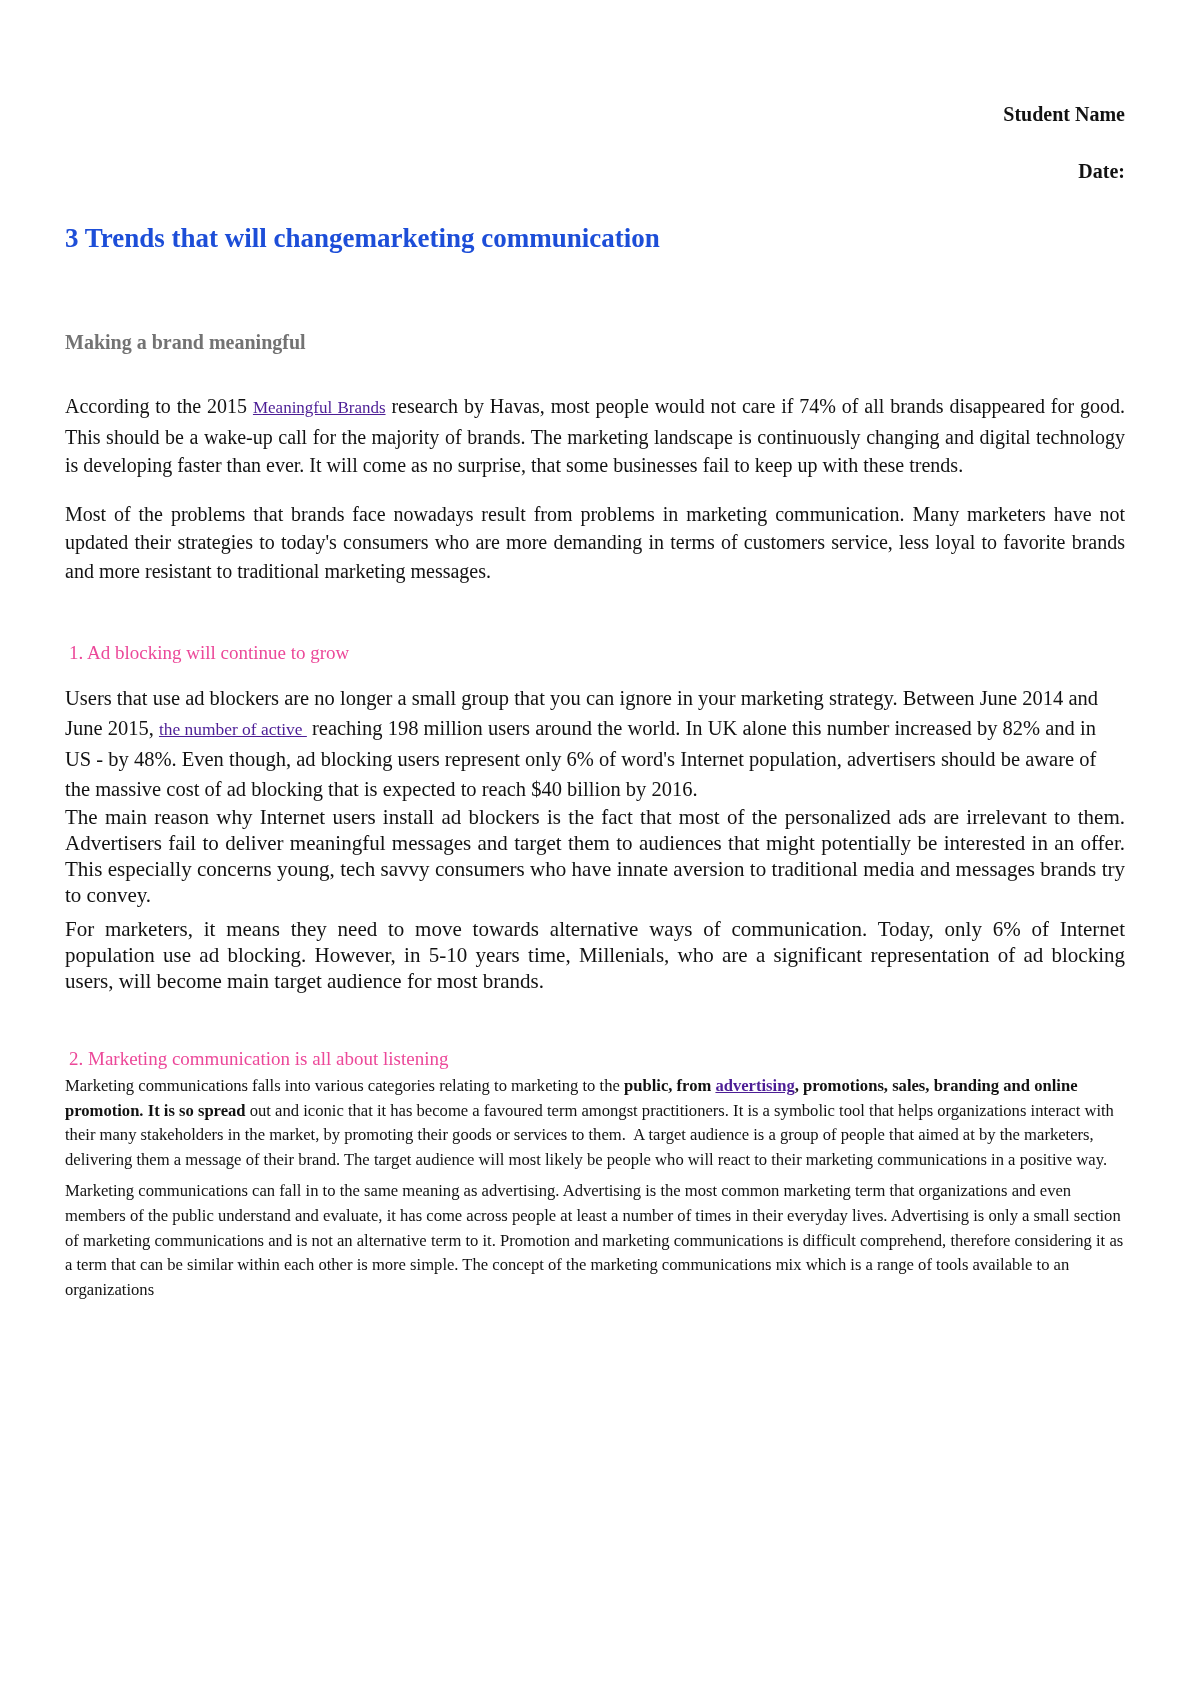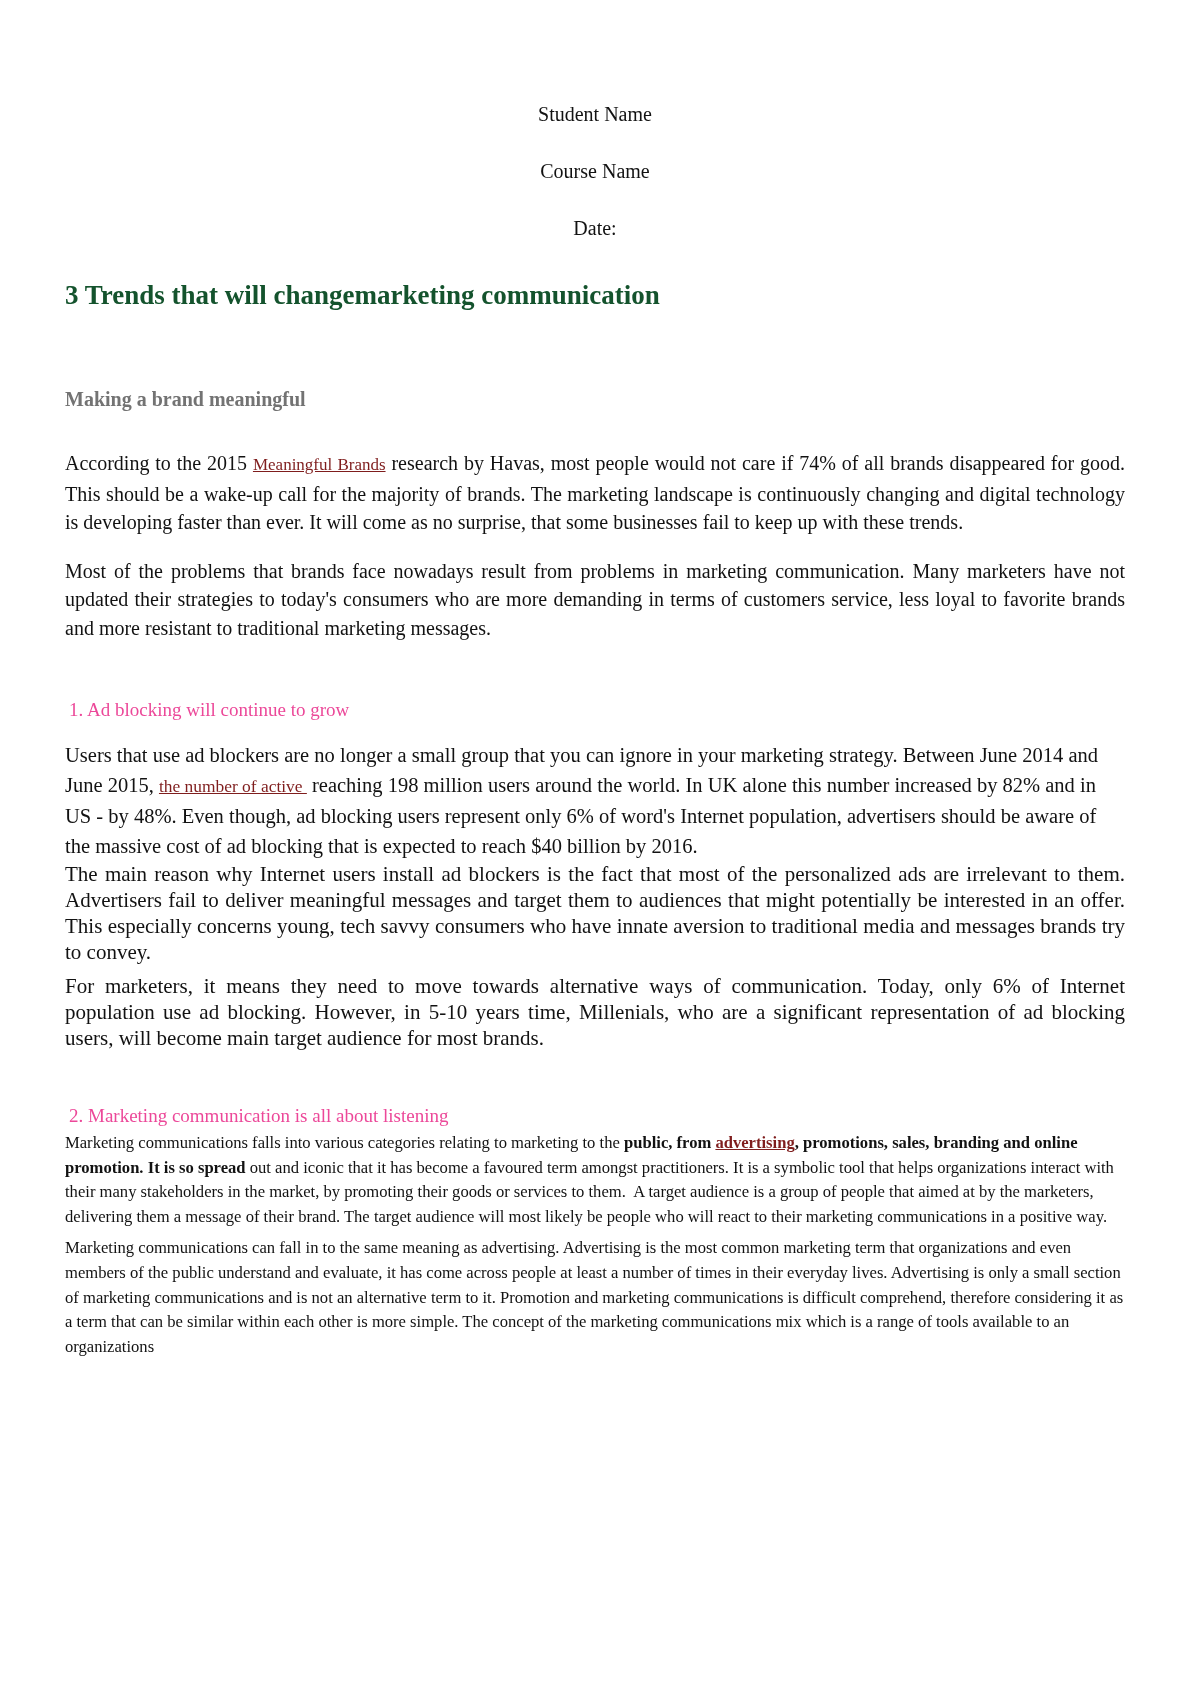--- a/index.html
+++ b/index.html
@@ -10,31 +10,31 @@
     font-family: "Liberation Serif", "DejaVu Serif", serif;
     color: #121212;
   }
   .page {
     box-sizing: border-box;
     width: 1191px;
     min-height: 1684px;
     padding: 103px 66px 60px 65px;
   }
   .hdr-line {
-    text-align: center;
-    font-weight: normal;
+    text-align: right;
+    font-weight: bold;
     font-size: 20px;
     line-height: 22px;
     margin: 0 0 35px 0;
   }
   .doc-title {
     font-size: 27px;
     line-height: 32px;
     font-weight: bold;
-    color: #14532d;
+    color: #1d4ed8;
     margin: 40px 0 0 0;
   }
   .sub-heading {
     font-size: 20px;
     line-height: 24px;
     font-weight: bold;
     color: #737373;
     margin: 76px 0 0 0;
   }
   .para {
@@ -66,34 +66,33 @@
     margin: 0 0 8px 0;
   }
   .s2-para {
     font-size: 16.6px;
     line-height: 24.6px;
     text-align: left;
     margin: 0 0 7px 0;
   }
   .s2-para.first { margin-top: 4px; }
   a.lnk {
-    color: #7f1d1d;
+    color: #4c1d95;
     text-decoration: underline;
     cursor: pointer;
   }
   .link-sm { font-size: 0.85em; }
   .b { font-weight: bold; }
 </style>
 </head>
 <body>
 
 <div class="page">
 
   <div class="hdr-line">Student Name</div>
-  <div class="hdr-line">Course Name</div>
   <div class="hdr-line">Date:</div>
 
   <div class="doc-title">3 Trends that will changemarketing communication</div>
 
   <div class="sub-heading">Making a brand meaningful</div>
 
   <p class="para first"><span>According to the 2015 </span><a href="#" class="lnk link-sm">Meaningful Brands</a><span> research by Havas, most people would not care if 74% of all brands disappeared for good. This should be a wake-up call for the majority of brands. The marketing landscape is continuously changing and digital technology is developing faster than ever. It will come as no surprise, that some businesses fail to keep up with these trends.</span></p>
   <p class="para"><span>Most of the problems that brands face nowadays result from problems in marketing communication. Many marketers have not updated their strategies to today's consumers who are more demanding in terms of customers service, less loyal to favorite brands and more resistant to traditional marketing messages.</span></p>
 
   <div class="sec-heading h1x">1. Ad blocking will continue to grow</div>

